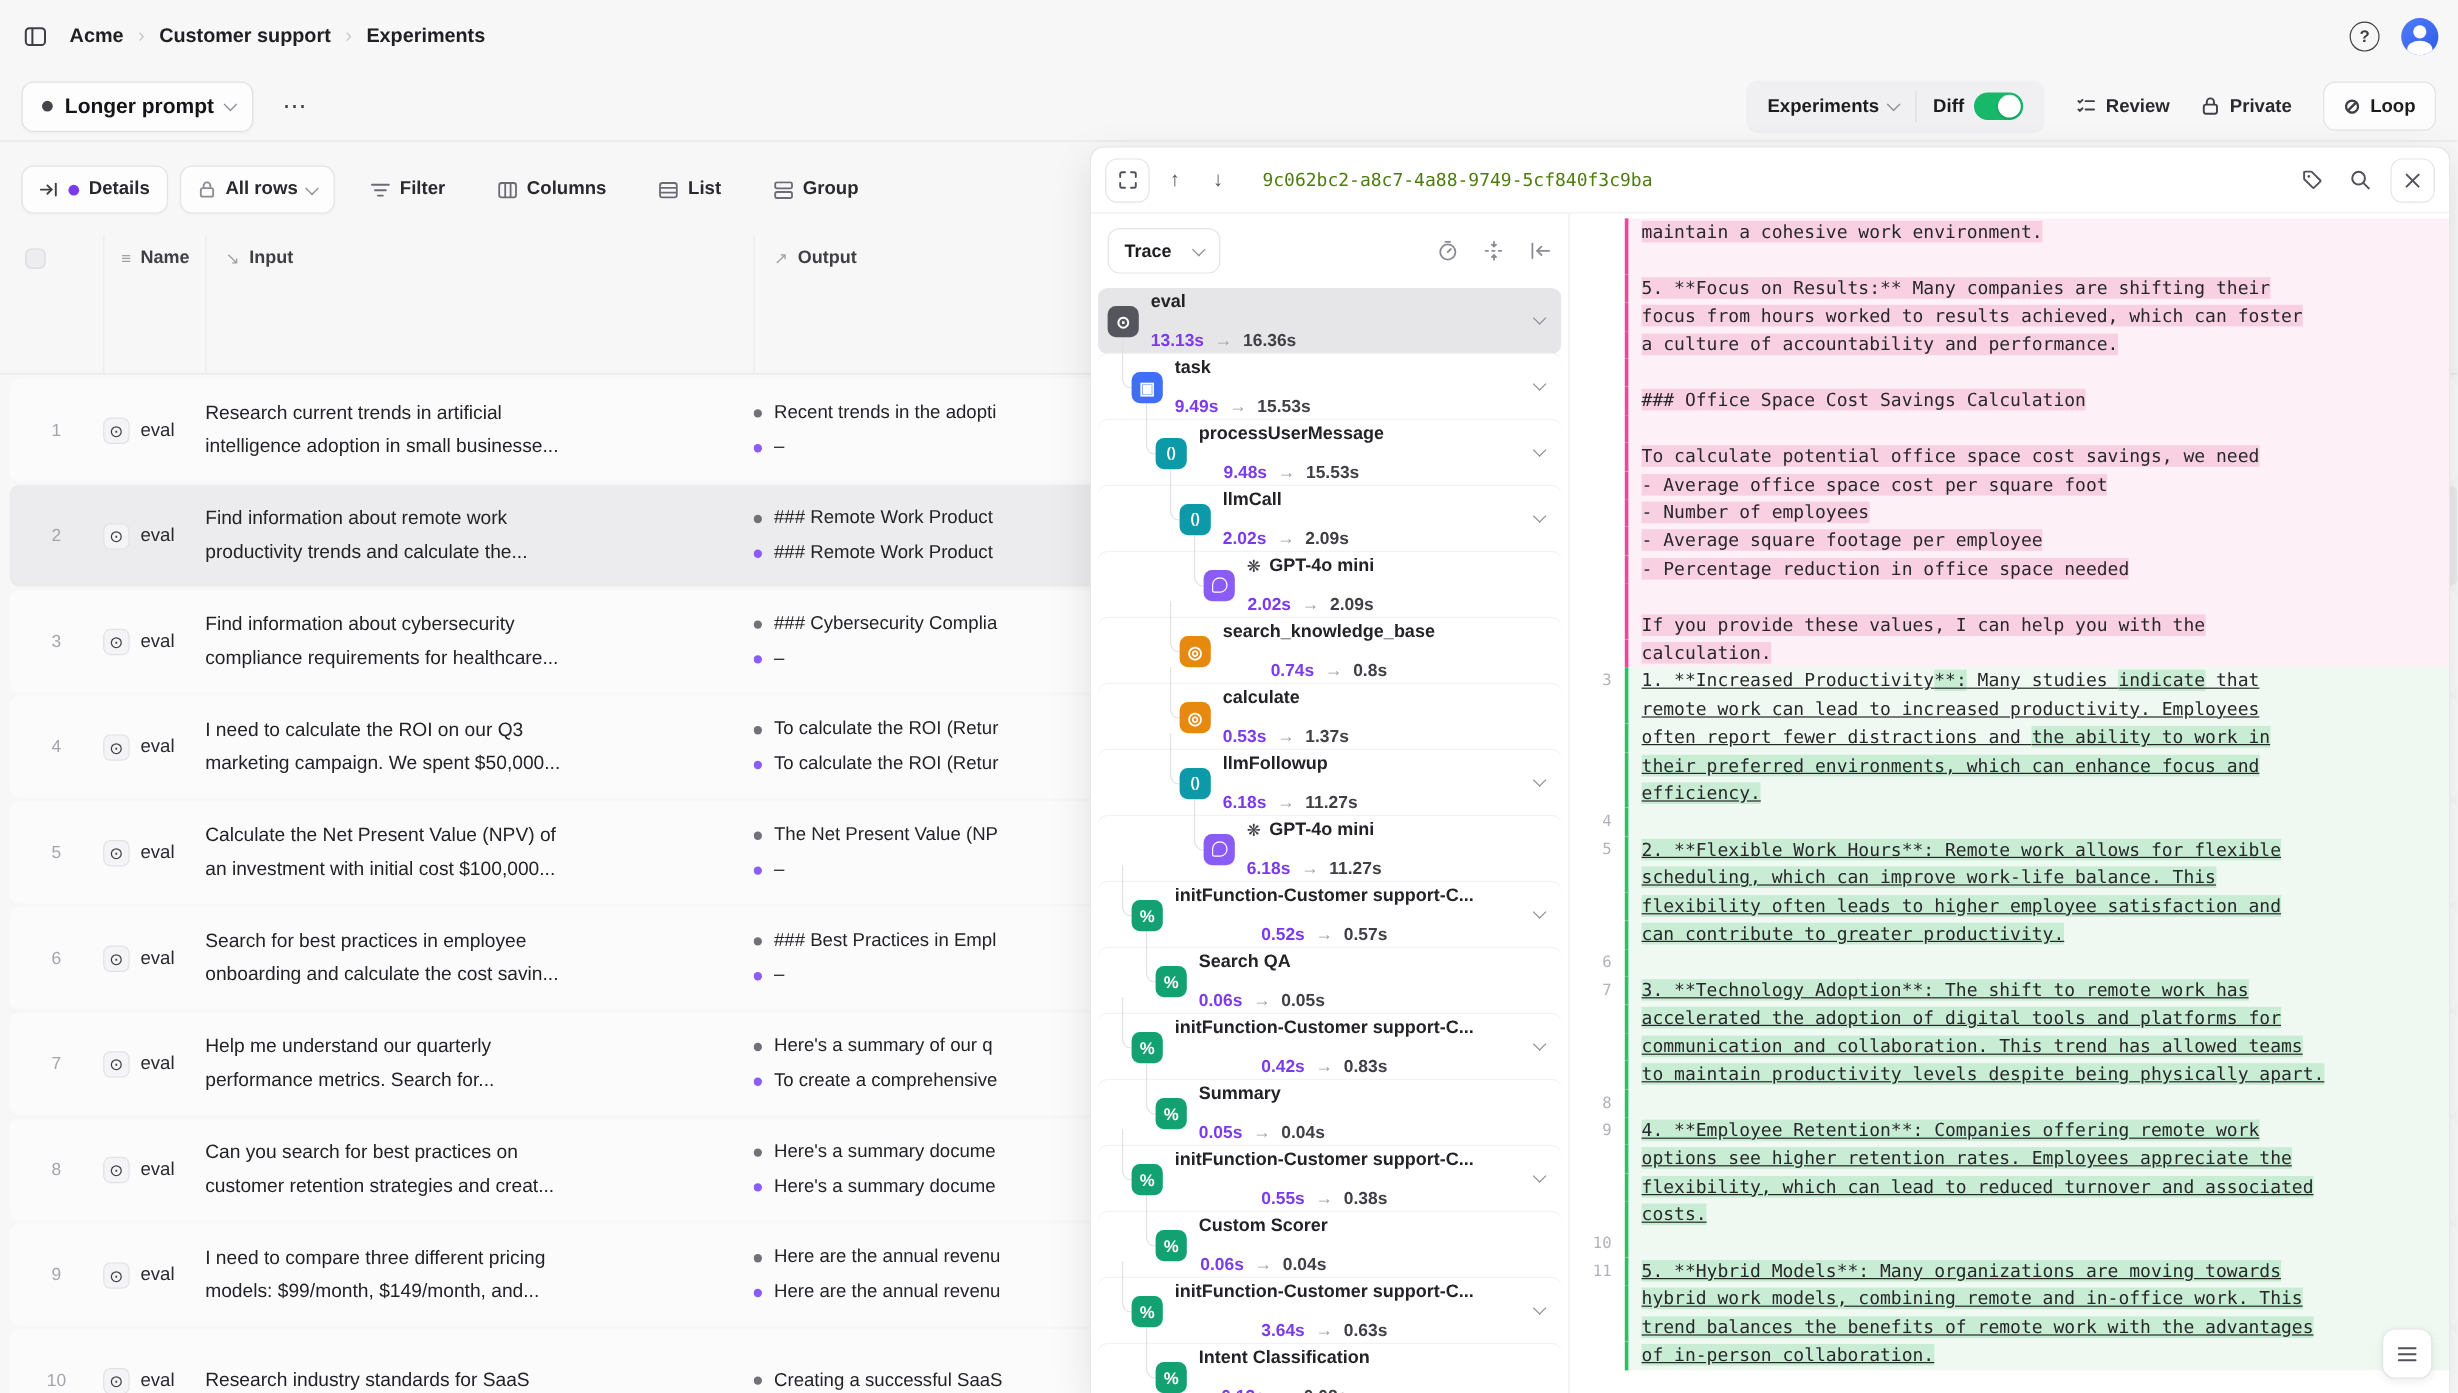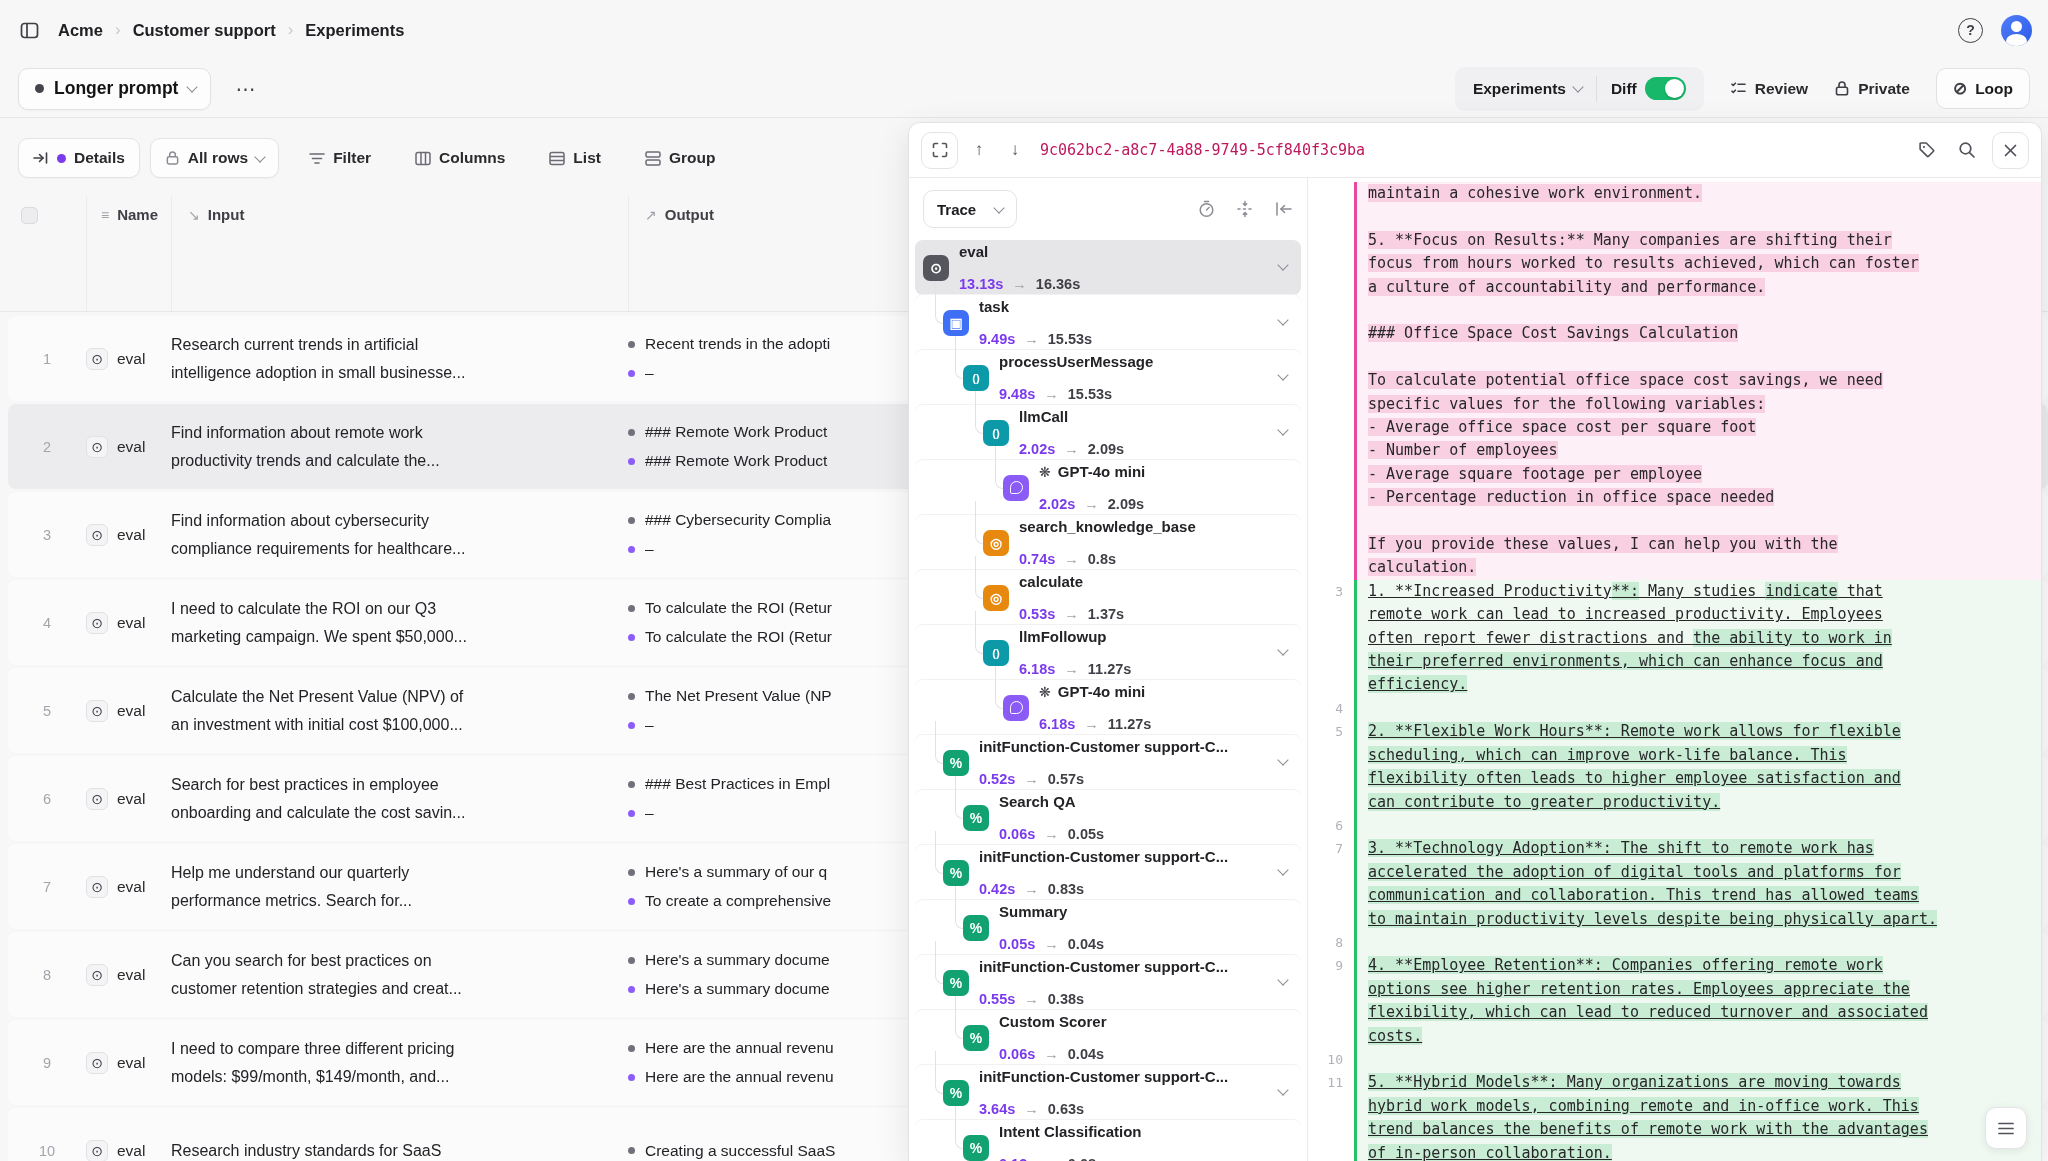--- a/index.html
+++ b/index.html
@@ -63,39 +63,39 @@
   .oline { display:flex; align-items:center; gap:10px; font-size:15.5px; color:#232327; white-space:nowrap; }
   .odot { width:7px; height:7px; border-radius:50%; flex:none; }
   .odot.g { background:#71717a; }
   .odot.p { background:#8b5cf6; }
 
   
   .panel { position:absolute; top:122px; left:908px; right:6px; bottom:0; background:#fff; border:1px solid #e3e3e6; border-bottom:none; border-radius:12px 12px 0 0; box-shadow:0 10px 34px rgba(0,0,0,.10); z-index:5; display:flex; flex-direction:column; overflow:hidden; }
   .p-head { height:55px; flex:none; display:flex; align-items:center; padding:0 12px; border-bottom:1px solid #ebebee; gap:6px; }
   .sq-btn { width:37px; height:37px; border:1px solid #e4e4e8; border-radius:10px; background:#fff; display:flex; align-items:center; justify-content:center; cursor:pointer; color:#52525b; flex:none; }
   .arrow-btn { width:30px; height:30px; display:flex; align-items:center; justify-content:center; font-size:17px; color:#52525b; cursor:pointer; }
-  .trace-id { font-family:"DejaVu Sans Mono", monospace; font-size:15px; color:#be185d; margin-left:4px; }
+  .trace-id { font-family:"DejaVu Sans Mono", monospace; font-size:15px; color:#4d7c0f; margin-left:16px; }
   .p-head-right { margin-left:auto; display:flex; align-items:center; gap:10px; }
   .p-body { flex:1; display:flex; min-height:0; }
   .tree-col { width:398px; flex:none; display:flex; flex-direction:column; min-height:0; }
   .tree-toolbar { height:62px; flex:none; display:flex; align-items:center; padding:0 14px; }
   .trace-btn { display:flex; align-items:center; gap:19px; height:38px; padding:0 13px; border:1px solid #e4e4e8; border-radius:10px; background:#fff; font-size:15px; font-weight:600; color:#1c1c1f; cursor:pointer; }
   .tree-icons { margin-left:auto; display:flex; align-items:center; gap:22px; color:#8b8b94; }
   .tree-rows { flex:1; overflow:hidden; padding:0 6px; }
   .srow { position:relative; height:55px; display:flex; align-items:center; border-radius:8px; cursor:pointer; }
   .srow + .srow { box-shadow:0 -1px 0 #f2f2f4; }
   .srow.sel { background:#e6e6e9; box-shadow:none; }
   .srow::before { content:""; position:absolute; width:11px; height:42px; top:-14px; left:var(--elx); border-left:1.5px solid #e2e2e6; border-bottom:1.5px solid #e2e2e6; border-bottom-left-radius:8px; display:var(--eld,block); }
   .s-icon { width:26px; height:26px; border-radius:7px; flex:none; display:flex; align-items:center; justify-content:center; color:#fff; font-size:14px; font-weight:700; position:relative; z-index:1; }
   .k-eval { background:#55555d; } .k-task { background:#3e6ff4; } .k-fn { background:#0d9aa8; font-size:11.5px; }
   .k-llm { background:#8a5cf5; } .k-tool { background:#e8890f; } .k-score { background:#12a170; }
   .s-text { margin-left:10px; min-width:0; }
   .s-name { font-size:15px; font-weight:550; color:#232327; white-space:nowrap; overflow:hidden; display:flex; align-items:center; gap:7px; }
   .s-logo { font-size:14px; color:#3f3f46; }
-  .s-times { font-size:14.5px; margin-top:16px; display:flex; gap:9px; align-items:center; }
+  .s-times { font-size:14.5px; margin-top:16px; display:flex; gap:9px; align-items:center;justify-content:center; }
   .t1 { color:#7c3aed; font-weight:600; }
   .t-arrow { color:#a1a1aa; }
   .t2 { color:#3f3f46; font-weight:600; }
   .s-chev { position:absolute; right:14px; top:24px; }
   .bubble { width:13px; height:13px; border:1.8px solid #fff; border-radius:7px 7px 7px 2px; }
 
   
   .diff-col { flex:1; border-left:1px solid #ebebee; overflow:hidden; position:relative; font-family:"DejaVu Sans Mono", monospace; padding-top:4px; background:#fff; }
   .dline { display:flex; min-height:23.4px; line-height:23.4px; font-size:15px; color:#27272a; }
   .gut { width:46px; flex:none; text-align:right; padding-right:11px; font-size:13px; color:#b1b1b9; }
@@ -805,24 +805,20 @@
           <div class="dline del">
             <span class="gut"></span>
             <span class="code"></span>
           </div>
           <div class="dline del">
             <span class="gut"></span>
             <span class="code"><span class="h">To calculate potential office space cost savings, we need</span></span>
           </div>
           <div class="dline del">
             <span class="gut"></span>
-            <span class="code"><span class="h">specific values for the following variables:</span></span>
-          </div>
-          <div class="dline del">
-            <span class="gut"></span>
             <span class="code"><span class="h">- Average office space cost per square foot</span></span>
           </div>
           <div class="dline del">
             <span class="gut"></span>
             <span class="code"><span class="h">- Number of employees</span></span>
           </div>
           <div class="dline del">
             <span class="gut"></span>
             <span class="code"><span class="h">- Average square footage per employee</span></span>
           </div>

